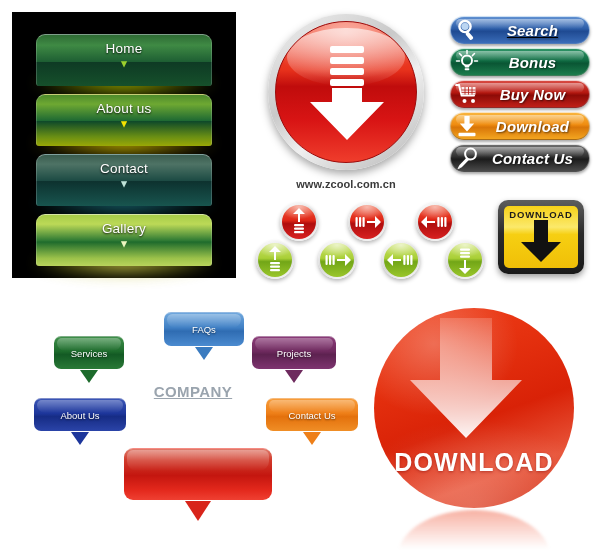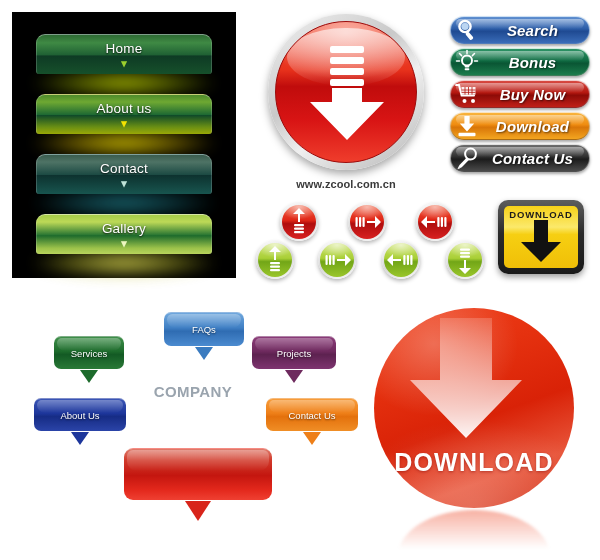--- a/index.html
+++ b/index.html
@@ -12,21 +12,21 @@
   .stage { position: relative; width: 600px; height: 560px; background:#fff; }
 
   
   #dark-panel {
     position: absolute; left: 12px; top: 12px;
     width: 224px; height: 266px;
     background: #000;
   }
   .navbtn-wrap { position: absolute; left: 24px; width: 176px; height: 40px; }
   .navbtn {
-    position: relative; width: 176px; height: 40px;
+    position: relative; width: 176px; height: 52px;
     border-radius: 9px 9px 3px 3px;
     border-top: 1px solid rgba(255,255,255,0.45);
     border-left: 1px solid rgba(255,255,255,0.18);
     border-right: 1px solid rgba(255,255,255,0.18);
     display: flex; align-items: flex-start; justify-content: center;
     padding-top: 6px;
     overflow: hidden;
   }
   .navbtn .lbl {
     color: #fff; font-size: 13.5px; letter-spacing: .2px;
@@ -185,20 +185,21 @@
   
   #bub-home { left:112px; top:448px; }
   #bub-home .body { width:148px; height:52px; background: linear-gradient(180deg,#e07a6a 0%, #d13a2b 22%, #c4160f 52%, #e3281c 80%, #ef4032 100%); font-size:18px; border-radius:9px; }
   #bub-home .tail { top:52px; border-left:13px solid transparent; border-right:13px solid transparent; border-top:20px solid #d8241a; }
   #bub-home .bglow { top:62px; width:190px; height:36px; background: radial-gradient(ellipse at center,#ff4b2a 0%, rgba(255,75,42,0) 70%); }
 
   #company-name {
     position:absolute; left:138px; top:383px; width:110px;
     text-align:center; color:#9aa4ae; font-weight:bold; font-size:15px; line-height:17px;
     letter-spacing:.4px;
+    text-decoration:underline;
   }
 
   
   #big-dl { position:absolute; left:374px; top:308px; width:200px; height:200px; }
   #big-dl-circle {
     position:relative; width:200px; height:200px; border-radius:50%;
     background:
       radial-gradient(ellipse 70% 60% at 30% 18%, rgba(255,255,255,.28) 0%, rgba(255,255,255,0) 60%),
       radial-gradient(ellipse 120% 80% at 50% 100%, rgba(255,255,255,.22) 0%, rgba(255,255,255,0) 55%),
       linear-gradient(160deg,#f0401a 0%, #e5310f 30%, #d92207 55%, #e8553a 78%, #cf2a10 100%);
@@ -231,21 +232,21 @@
     background: linear-gradient(180deg, rgba(255,255,255,.45), rgba(255,255,255,0));
     pointer-events:none;
   }
   .pill .ptext {
     position:relative; z-index:4; flex:1; text-align:center; padding-right:4px;
     color:#fff; font-style:italic; font-weight:bold; font-size:15px;
     text-shadow: 1px 1px 2px rgba(0,0,0,.55);
     letter-spacing:.2px;
   }
   .pill .picon { position:relative; z-index:4; width:26px; height:26px; margin-left:3px; flex:none; }
-  #pill-search { top:16px; background: linear-gradient(180deg,#cfe2f5,#4e79b8); }
+  #pill-search { top:16px; background: linear-gradient(180deg,#cfe2f5,#4e79b8); text-decoration: underline; }
   #pill-search .pface { background: linear-gradient(180deg,#5f8fd0 0%, #2c5da8 45%, #1f4a92 55%, #3a6cb8 100%); }
   #pill-bonus { top:48px; background: linear-gradient(180deg,#cfeedd,#3a7a56); }
   #pill-bonus .pface { background: linear-gradient(180deg,#2e9466 0%, #0f6b42 45%, #0a5634 55%, #1b7c4c 100%); }
   #pill-buy { top:80px; background: linear-gradient(180deg,#f6d3d3,#8e2626); }
   #pill-buy .pface { background: linear-gradient(180deg,#d84a42 0%, #b4170f 45%, #8d0b07 55%, #c02018 100%); }
   #pill-download { top:112px; background: linear-gradient(180deg,#fbe6c2,#a86a12); }
   #pill-download .pface { background: linear-gradient(180deg,#f9b43c 0%, #ef8c10 45%, #d97608 55%, #f3a520 100%); }
   #pill-contact { top:144px; background: linear-gradient(180deg,#e2e2e2,#4d4d4d); }
   #pill-contact .pface { background: linear-gradient(180deg,#6d6d6d 0%, #2f2f2f 45%, #1c1c1c 55%, #4a4a4a 100%); }
 </style>

